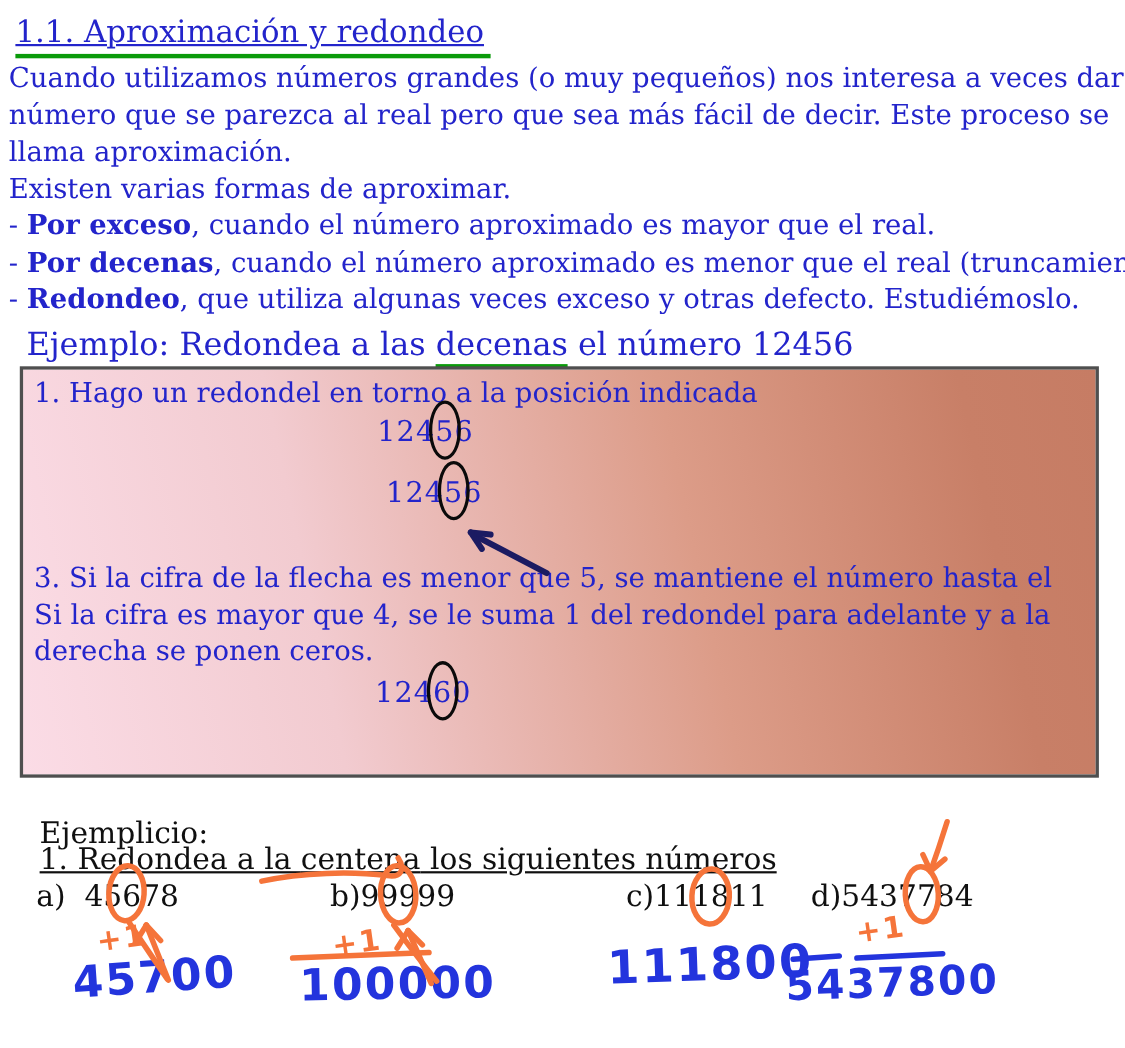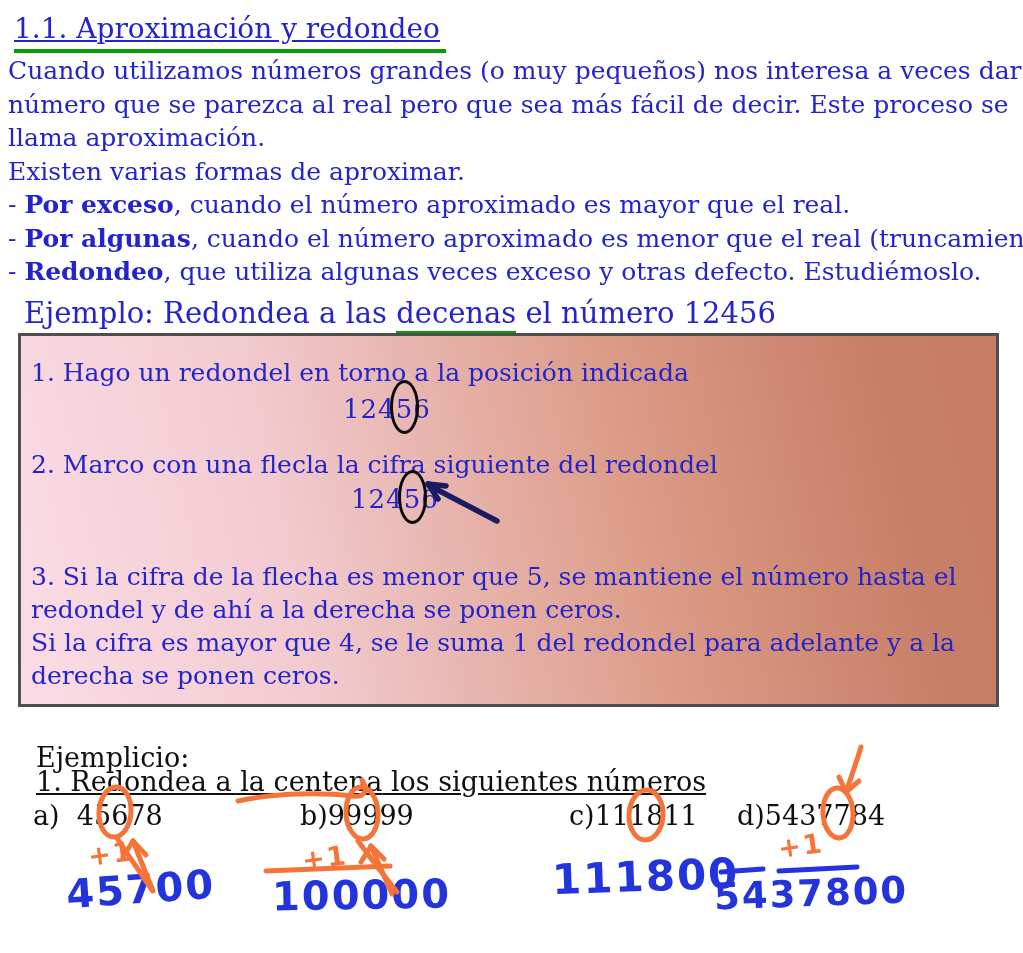--- a/index.html
+++ b/index.html
@@ -19,21 +19,21 @@
   .line{white-space:nowrap;}
   .b{font-weight:bold;margin-top:48px;}
   .u-green{border-bottom:3px solid #0a9b0a;padding-bottom:1px;}
   .example{left:24px;top:296px;font-size:29px;white-space:nowrap;}
   
   .rulebox{
     left:18px;top:333px;width:981px;height:374px;
     border:3px solid #4f4f4f;
     background:linear-gradient(78deg,#fbdce6 0%,#f2cbd0 28%,#dc9c88 62%,#c87f67 88%,#c67c64 100%);
     color:#2324cb;font-size:25px;line-height:33px;
-    padding:20px 10px;box-sizing:border-box;
+    padding:4px 10px;box-sizing:border-box;
   }
   .box-num{font-size:26px;letter-spacing:1px;white-space:nowrap;}
   .n1{margin:4px 0 22px 312px;}
   .n2{margin:2px 0 44px 320px;}
   .n3{margin:6px 0 0 310px;}
   .ring{position:relative;display:inline-block;}
   .ring::after{
     content:'';position:absolute;left:-6px;right:-6px;top:-13px;bottom:-8px;
     border:3px solid #0a0a0a;border-radius:50%;
   }
@@ -64,41 +64,42 @@
 <body>
 
 <div class="abs title">1.1. Aproximación y redondeo</div>
 
 <div class="abs bodytext doc">
   <div class="line"> Cuando utilizamos números grandes (o muy pequeños) nos interesa a veces dar un</div>
   <div class="line">número que se parezca al real pero que sea más fácil de decir. Este proceso se</div>
   <div class="line">llama aproximación.</div>
   <div class="line">Existen varias formas de aproximar.</div>
   <div class="line"><span>- </span><span class="b">Por exceso</span><span>, cuando el número aproximado es mayor que el real.</span></div>
-  <div class="line"><span>- </span><span class="b">Por algunas</span><span>, cuando el número aproximado es menor que el real (truncamiento)</span></div>
+  <div class="line"><span>- </span><span class="b">Por decenas</span><span>, cuando el número aproximado es menor que el real (truncamiento)</span></div>
   <div class="line"><span>- </span><span class="b">Redondeo</span><span>, que utiliza algunas veces exceso y otras defecto. Estudiémoslo.</span></div>
 </div>
 
 <div class="abs example doc">
   <span>Ejemplo: Redondea a las </span><span class="u-green">decenas</span><span> el número 12456</span>
 </div>
 
 <div class="abs rulebox">
   <div class="line">1. Hago un redondel en torno a la posición indicada</div>
   <div class="box-num n1">
     <span>124</span><span class="ring"><span>5</span></span><span>6</span>
   </div>
-  <div class="line"> 2. Marco con una flecla la cifra siguiente del redondel</div>
   <div class="box-num n2">
     <span>124</span><span class="ring"><span>5</span></span><span>6</span>
   </div>
   <div class="line">3. Si la cifra de la flecha es menor que 5, se mantiene el número hasta el</div>
-  <div class="line">redondel y de ahí a la derecha se ponen ceros.</div>
   <div class="line">Si la cifra es mayor que 4, se le suma 1 del redondel para adelante y a la</div>
   <div class="line">derecha se ponen ceros.</div>
+  <div class="box-num n3">
+    <span>124</span><span class="ring"><span>6</span></span><span>0</span>
+  </div>
 </div>
 
 <div class="abs ex-head blacktext">Ejemplicio:</div>
 <div class="abs ex-instr blacktext"><span>1. Redondea a la </span><span>centena</span><span> los siguientes números</span></div>
 
 <div class="abs ex-items">
   <span class="ex-item" style="left:33px"><span>a)  45</span><span>6</span><span>78</span></span>
   <span class="ex-item" style="left:300px"><span>b)99</span><span>9</span><span>99</span></span>
   <span class="ex-item" style="left:569px"><span>c)111</span><span>8</span><span>11</span></span>
   <span class="ex-item" style="left:737px"><span>d)5437</span><span>7</span><span>84</span></span>

